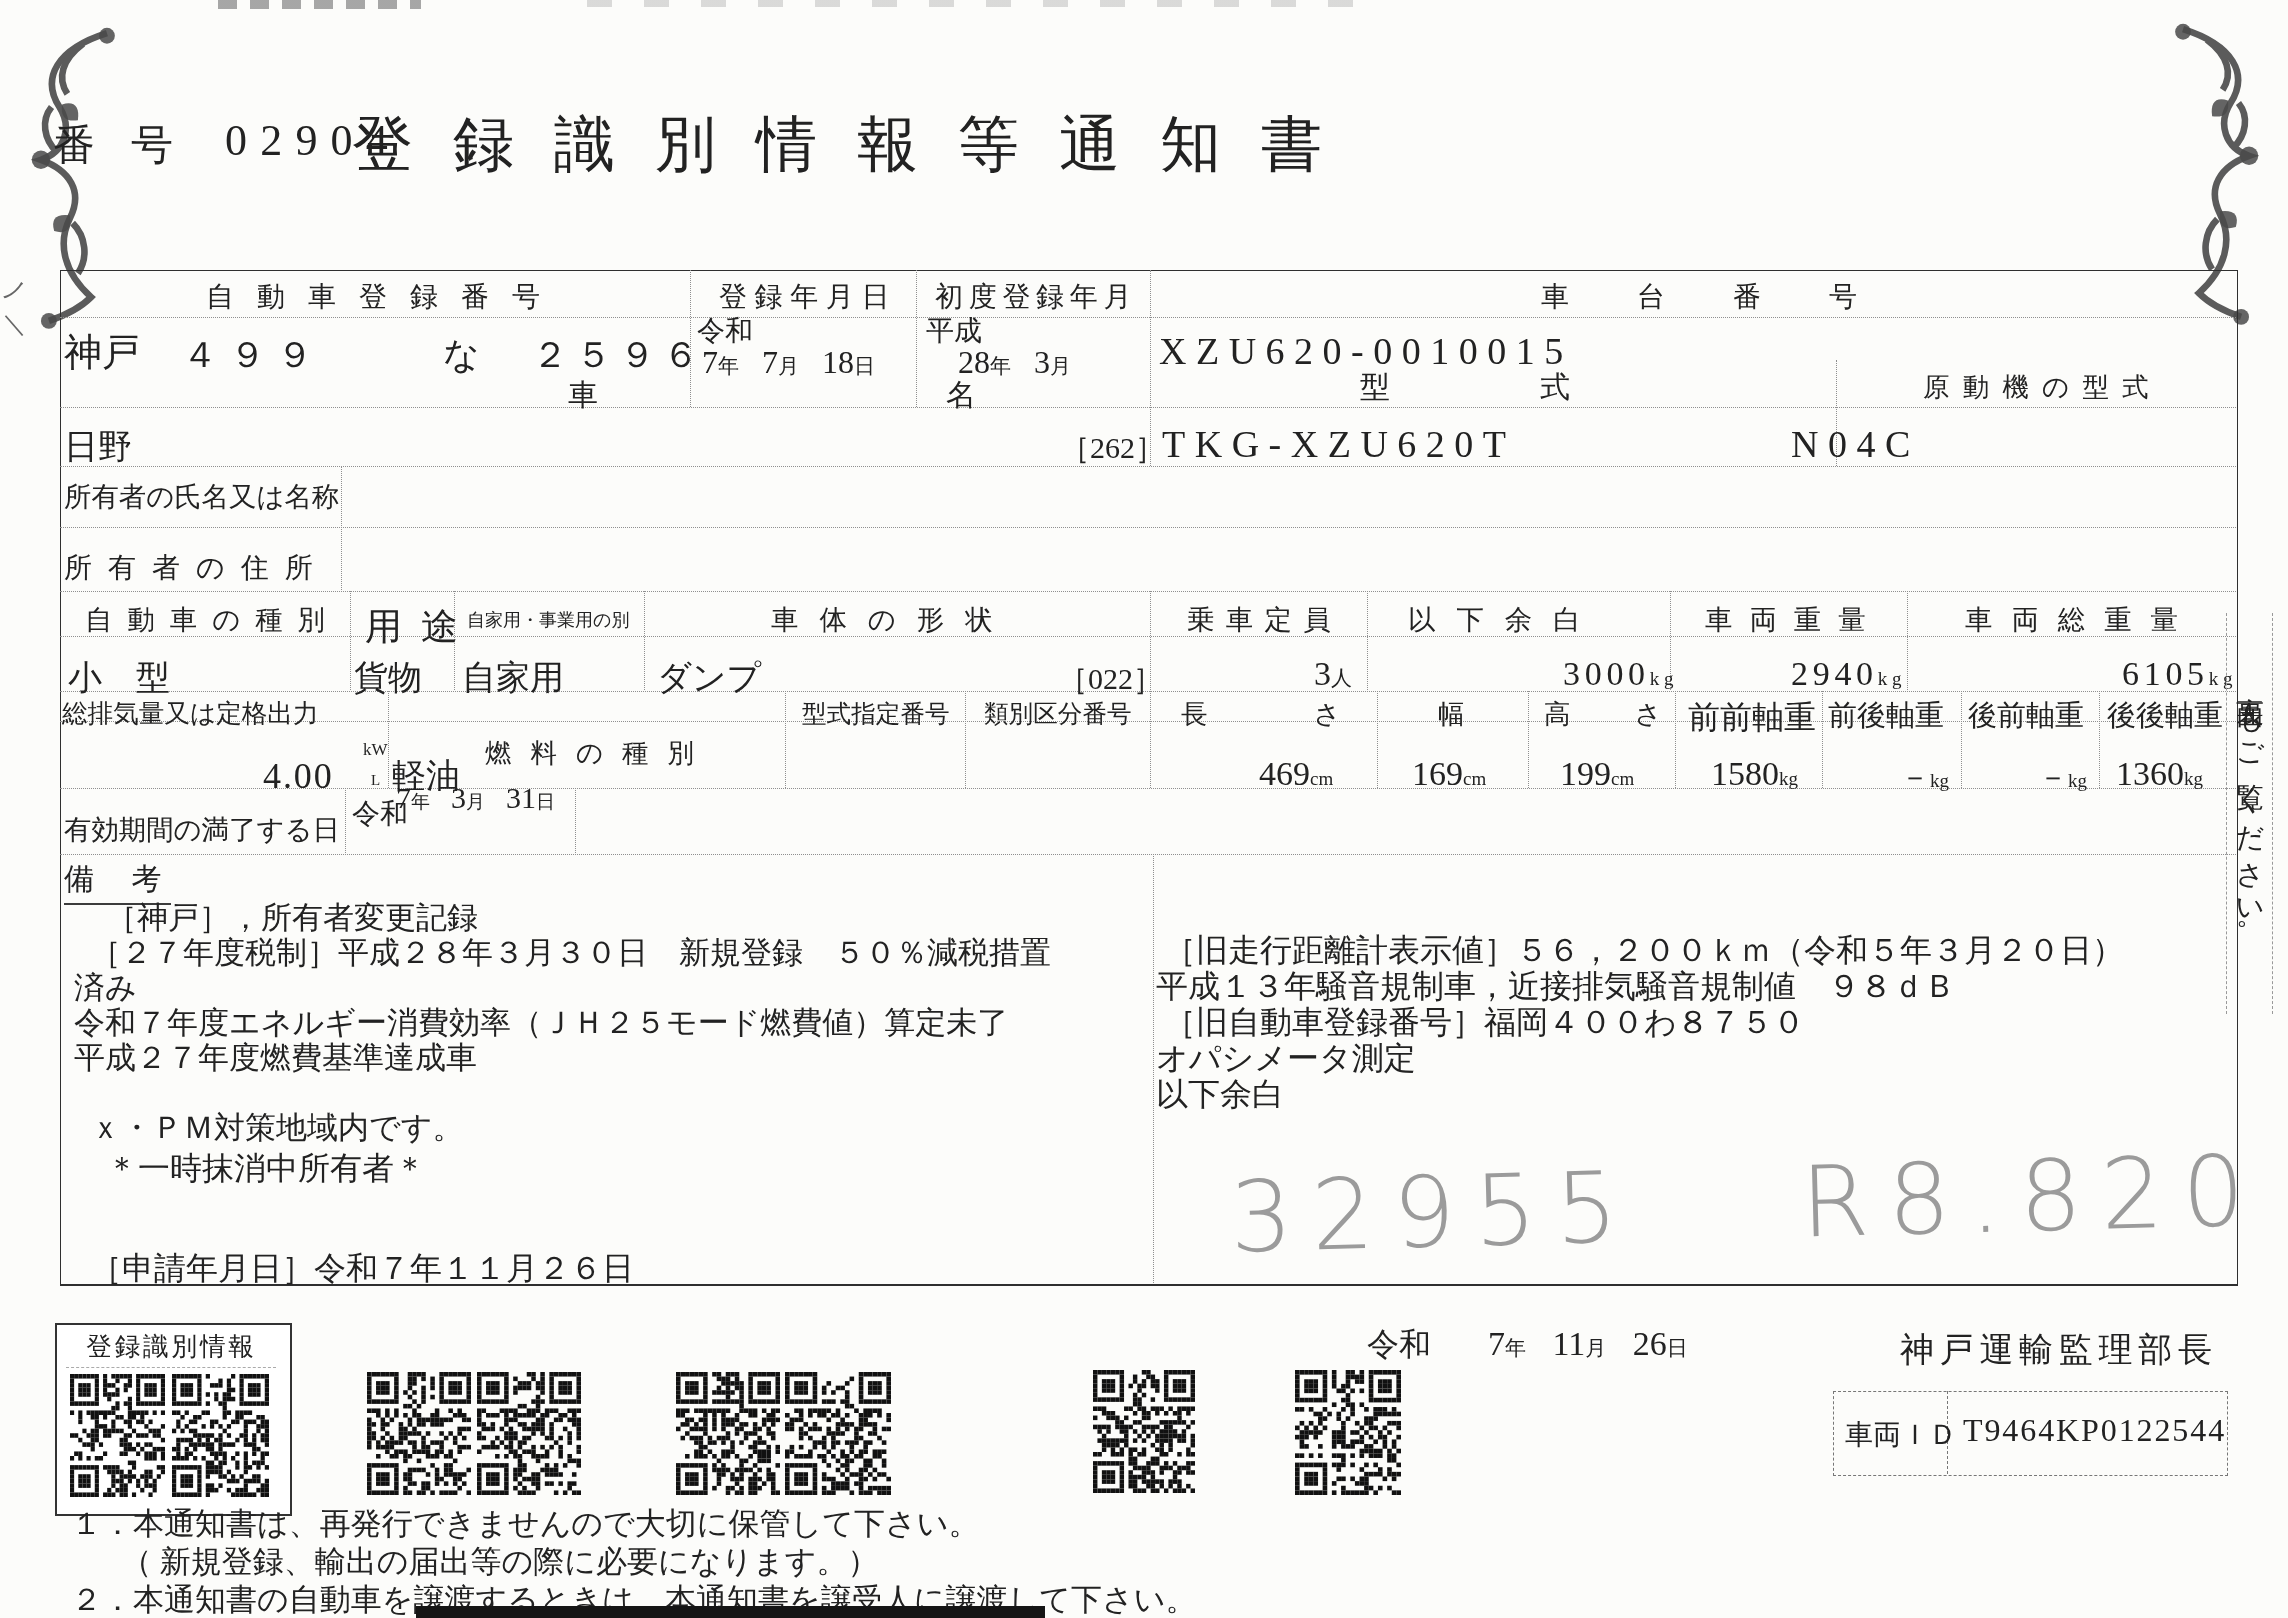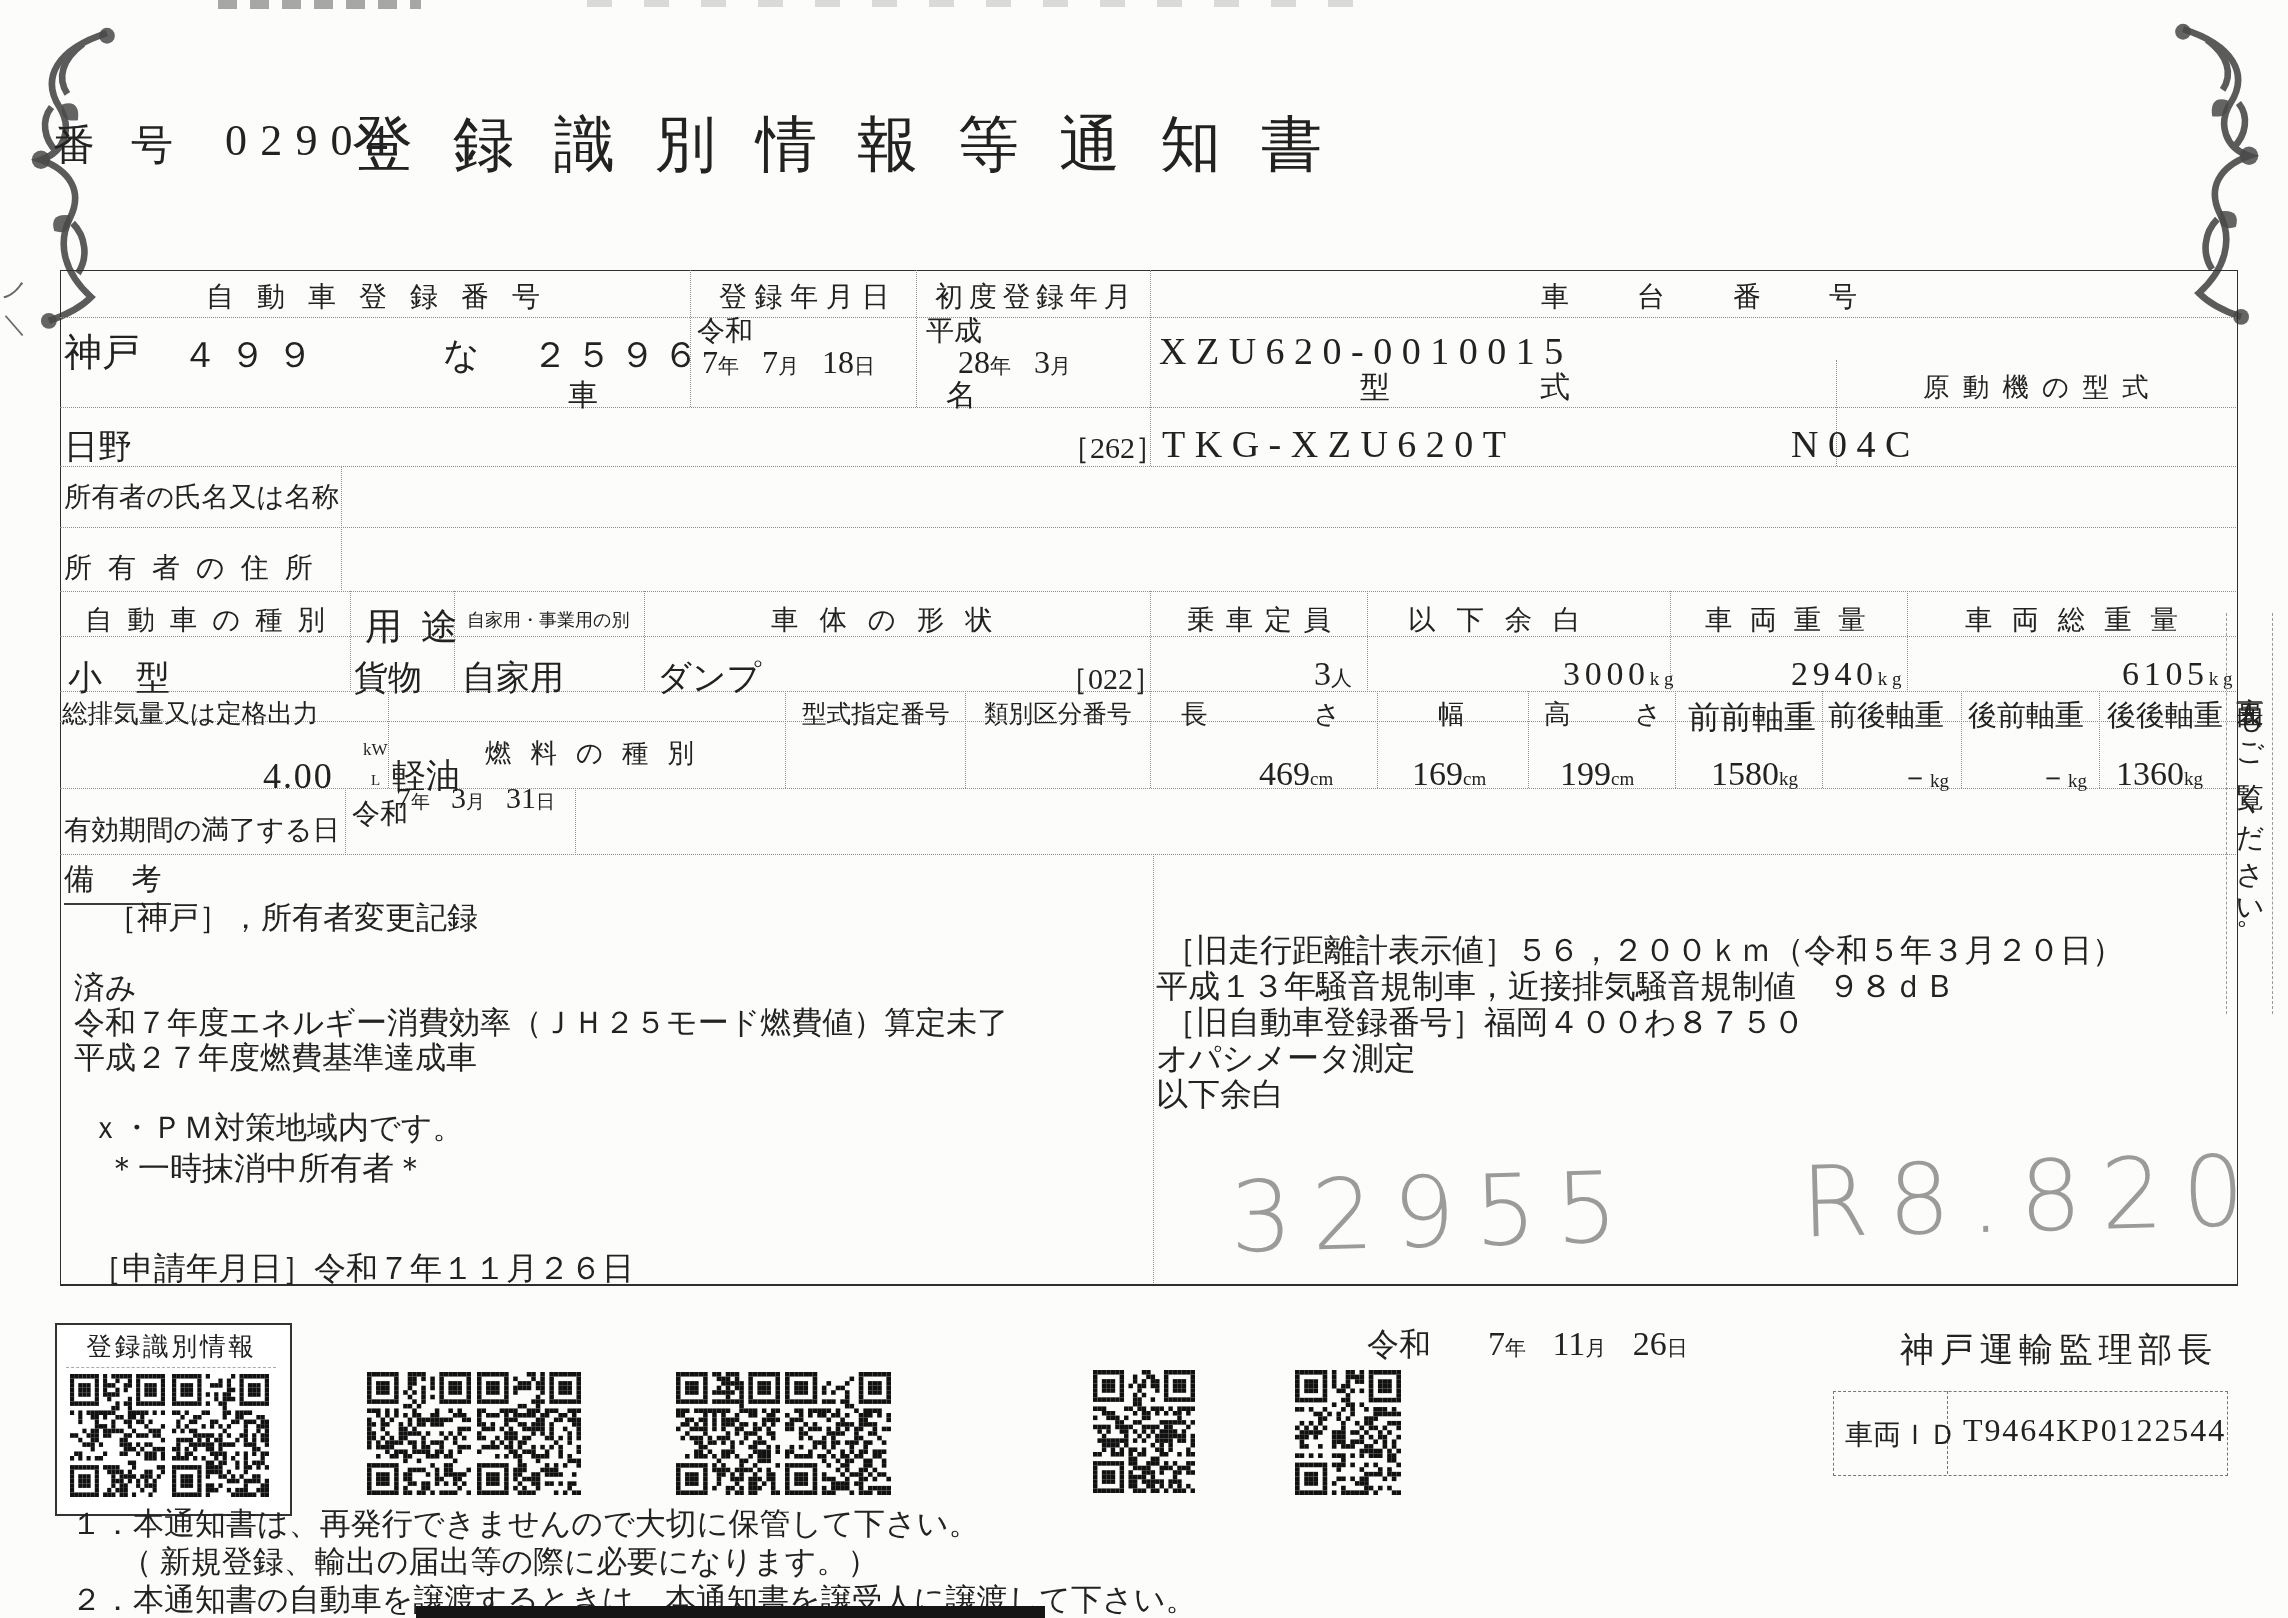--- a/index.html
+++ b/index.html
@@ -180,20 +180,21 @@
   <div class="abs" style="left:2116px;top:755px;font-size:34px;"><span>1360</span><span class="u20">kg</span></div>
 
   <div class="abs" style="left:64px;top:812px;font-size:27.4px;">有効期間の満了する日</div>
   <div class="abs" style="left:352px;top:795px;font-size:28px;">令和</div>
   <div class="abs" style="left:396px;top:781px;font-size:30px;">
     <span>7</span><span class="u20">年</span><span style="margin-left:21px;">3</span><span class="u20">月</span><span style="margin-left:21px;">31</span><span class="u20">日</span>
   </div>
 
   <div class="abs" style="left:64px;top:859px;font-size:30px;letter-spacing:3.8px;border-bottom:2.8px solid #3c3c3c;padding:0 5.7px 2.8px 0;">備　考</div>
   <div class="remark-l" style="left:106px;top:897px;">［神戸］，所有者変更記録</div>
+  <div class="remark-l" style="left:90px;top:932px;">［２７年度税制］平成２８年３月３０日　新規登録　５０％減税措置</div>
   <div class="remark-l" style="top:967px;">済み</div>
   <div class="remark-l" style="top:1002px;">令和７年度エネルギー消費効率（ＪＨ２５モード燃費値）算定未了</div>
   <div class="remark-l" style="top:1037px;">平成２７年度燃費基準達成車</div>
   <div class="remark-l" style="left:90px;top:1107px;">ｘ・ＰＭ対策地域内です。</div>
 
   <div class="remark-r" style="top:929px;">［旧走行距離計表示値］５６，２００ｋｍ（令和５年３月２０日）</div>
   <div class="remark-r" style="left:1156px;top:965px;">平成１３年騒音規制車，近接排気騒音規制値　９８ｄＢ</div>
   <div class="remark-r" style="top:1001px;">［旧自動車登録番号］福岡４００わ８７５０</div>
   <div class="remark-r" style="left:1156px;top:1037px;">オパシメータ測定</div>
   <div class="remark-r" style="left:1156px;top:1073px;">以下余白</div>

